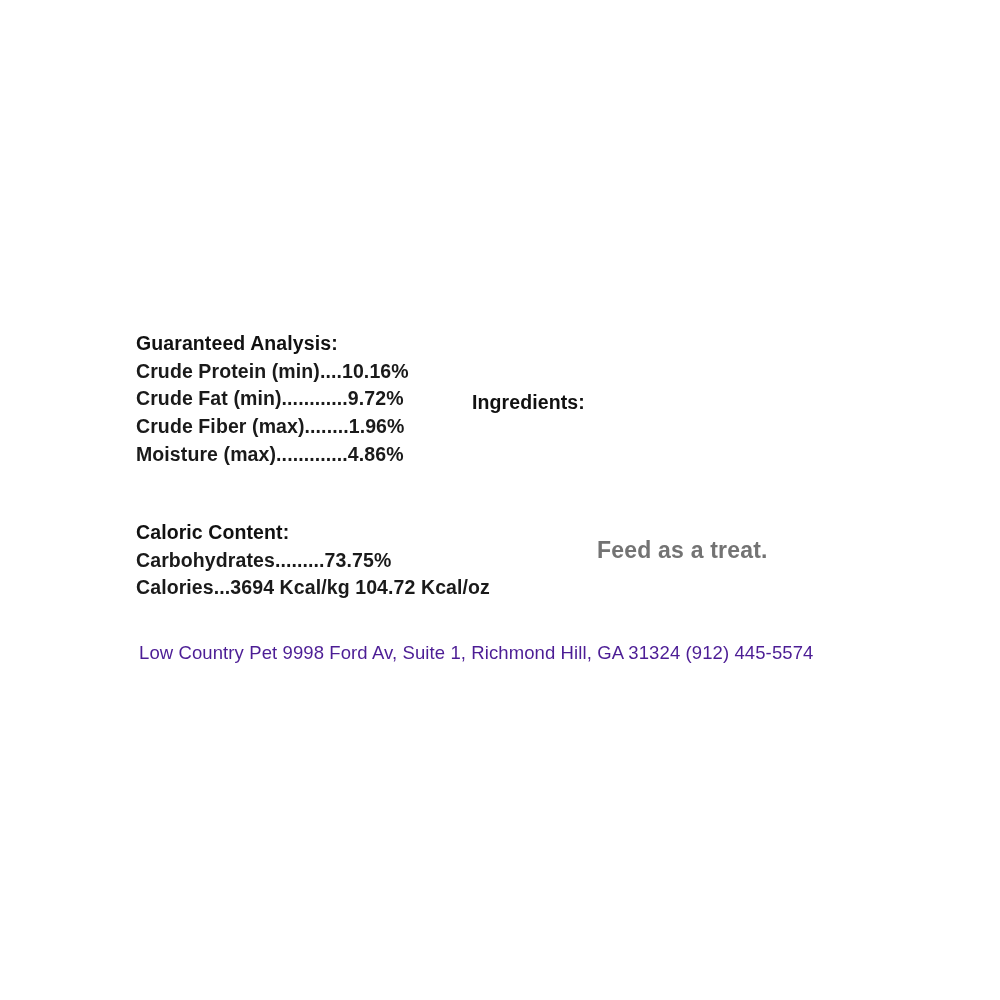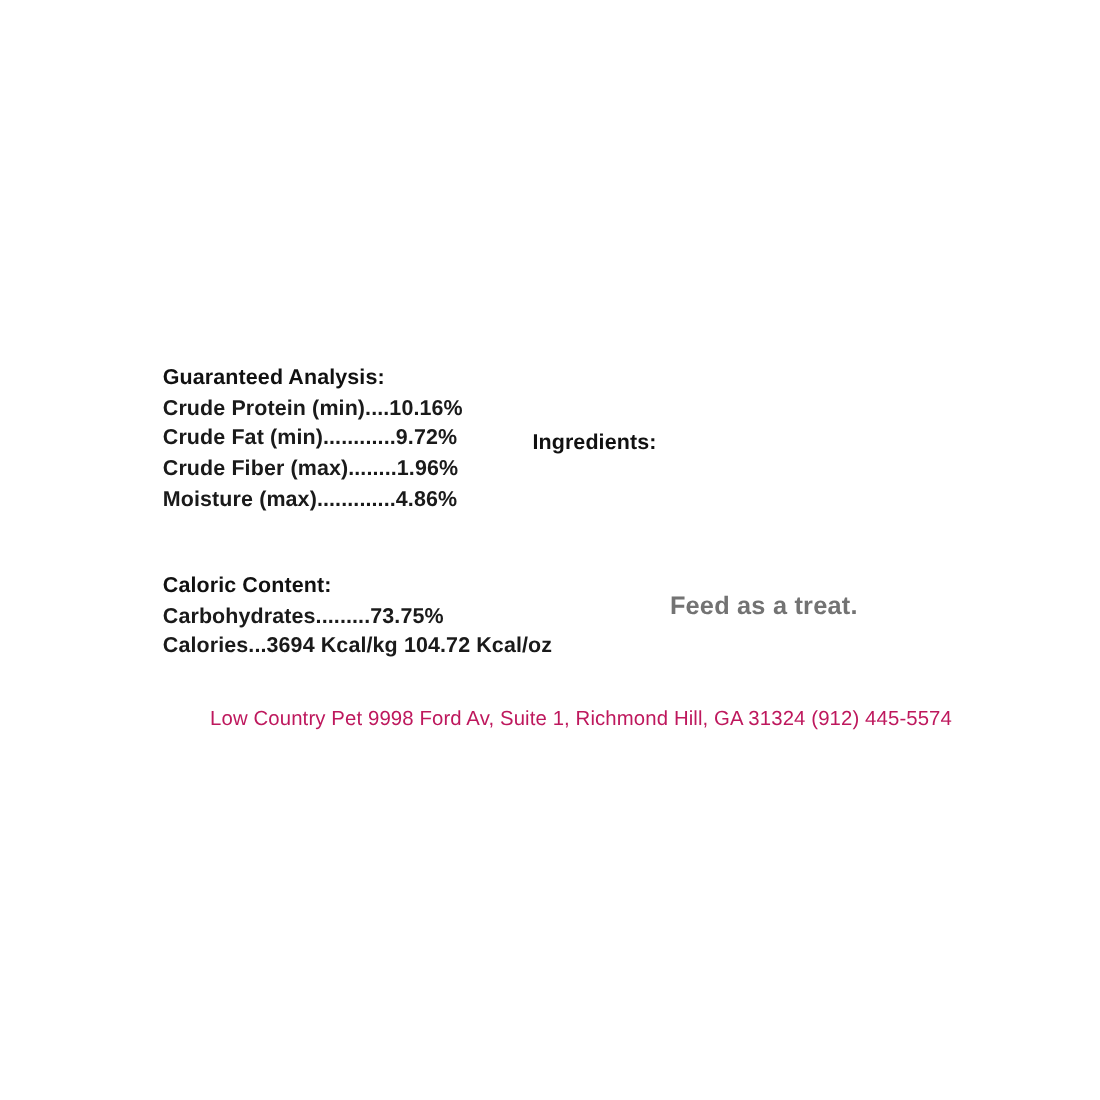--- a/index.html
+++ b/index.html
@@ -10,21 +10,21 @@
     width: 1000px;
     height: 1000px;
     background: #ffffff;
     font-family: "Liberation Sans", sans-serif;
     color: #1a1a1a;
     position: relative;
     overflow: hidden;
   }
   .label-sheet {
     position: absolute;
-    left: 12px;
+    left: 0;
     top: 0;
     width: 924px;
     height: 1000px;
     background: #ffffff;
   }
 
   
   .ga-block {
     position: absolute;
     left: 136px;
@@ -83,24 +83,23 @@
     letter-spacing: 0.2px;
     white-space: nowrap;
   }
 
   
   .footer-line {
     position: absolute;
     left: 139px;
     top: 642px;
     font-size: 18.5px;
-    color: #be185d;
+    color: #4c1d95;
     white-space: nowrap;
     letter-spacing: 0.1px;
-    margin-left: 40px;
   }
 </style>
 </head>
 <body>
 
 <div class="label-sheet">
 
   <div class="ga-block">
     <div class="block-heading">Guaranteed Analysis:</div>
     <div class="spec-line">Crude Protein (min)....10.16%</div>

